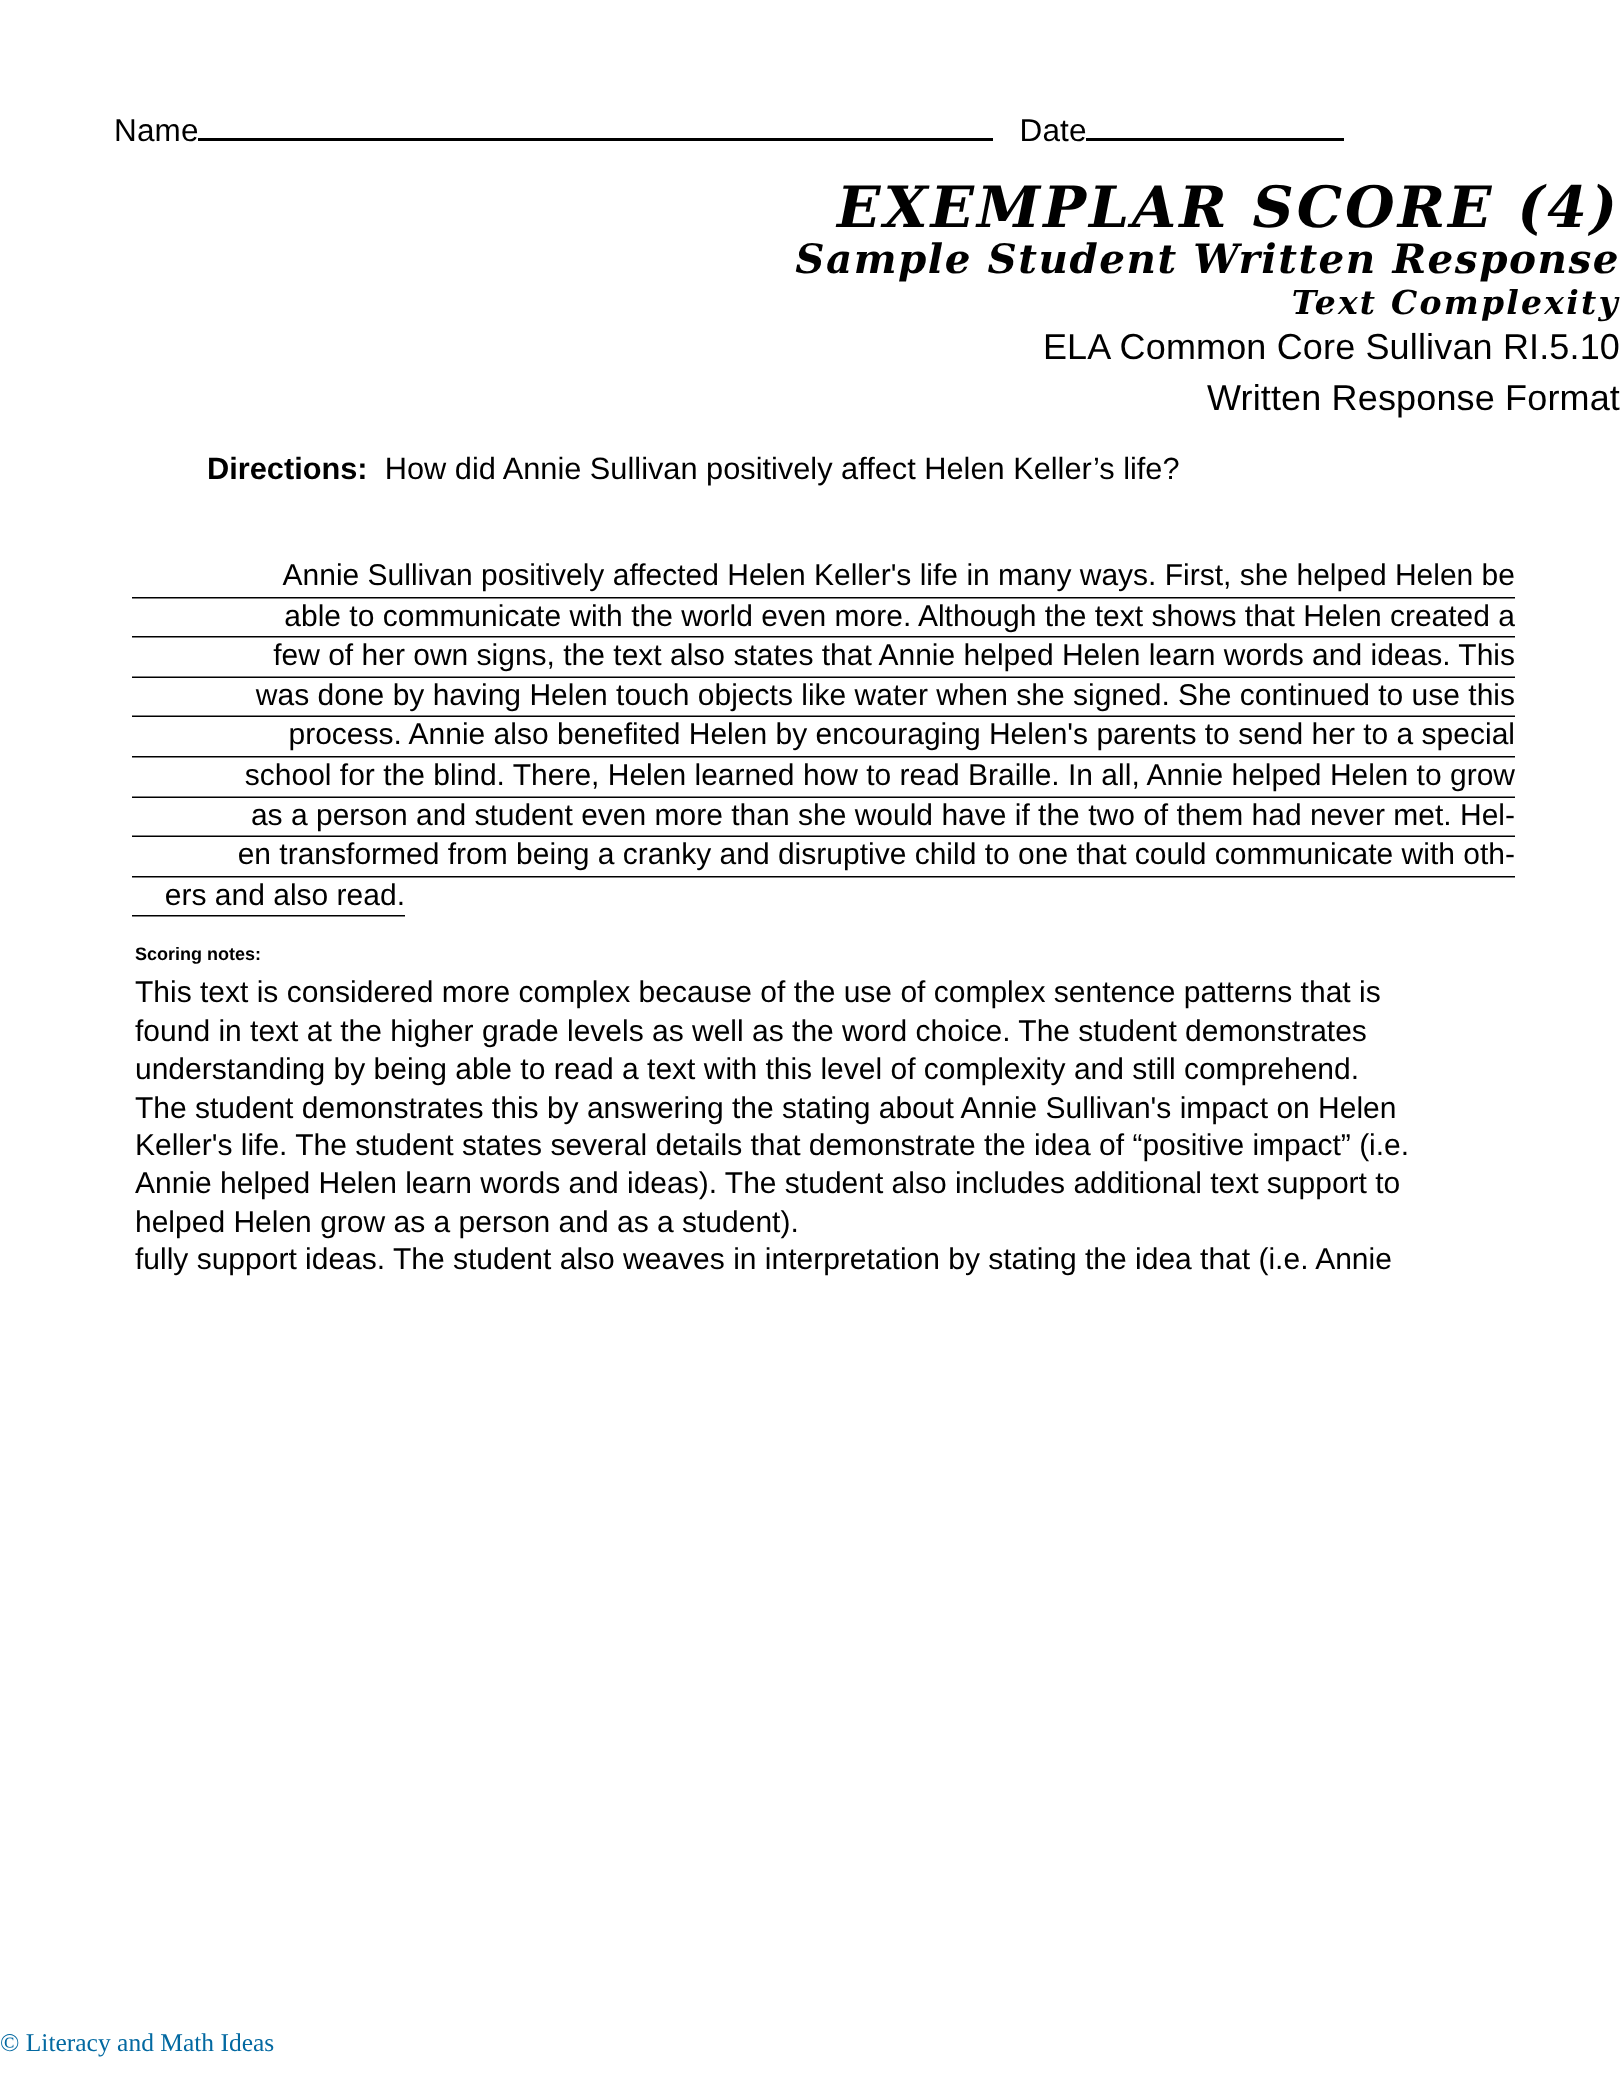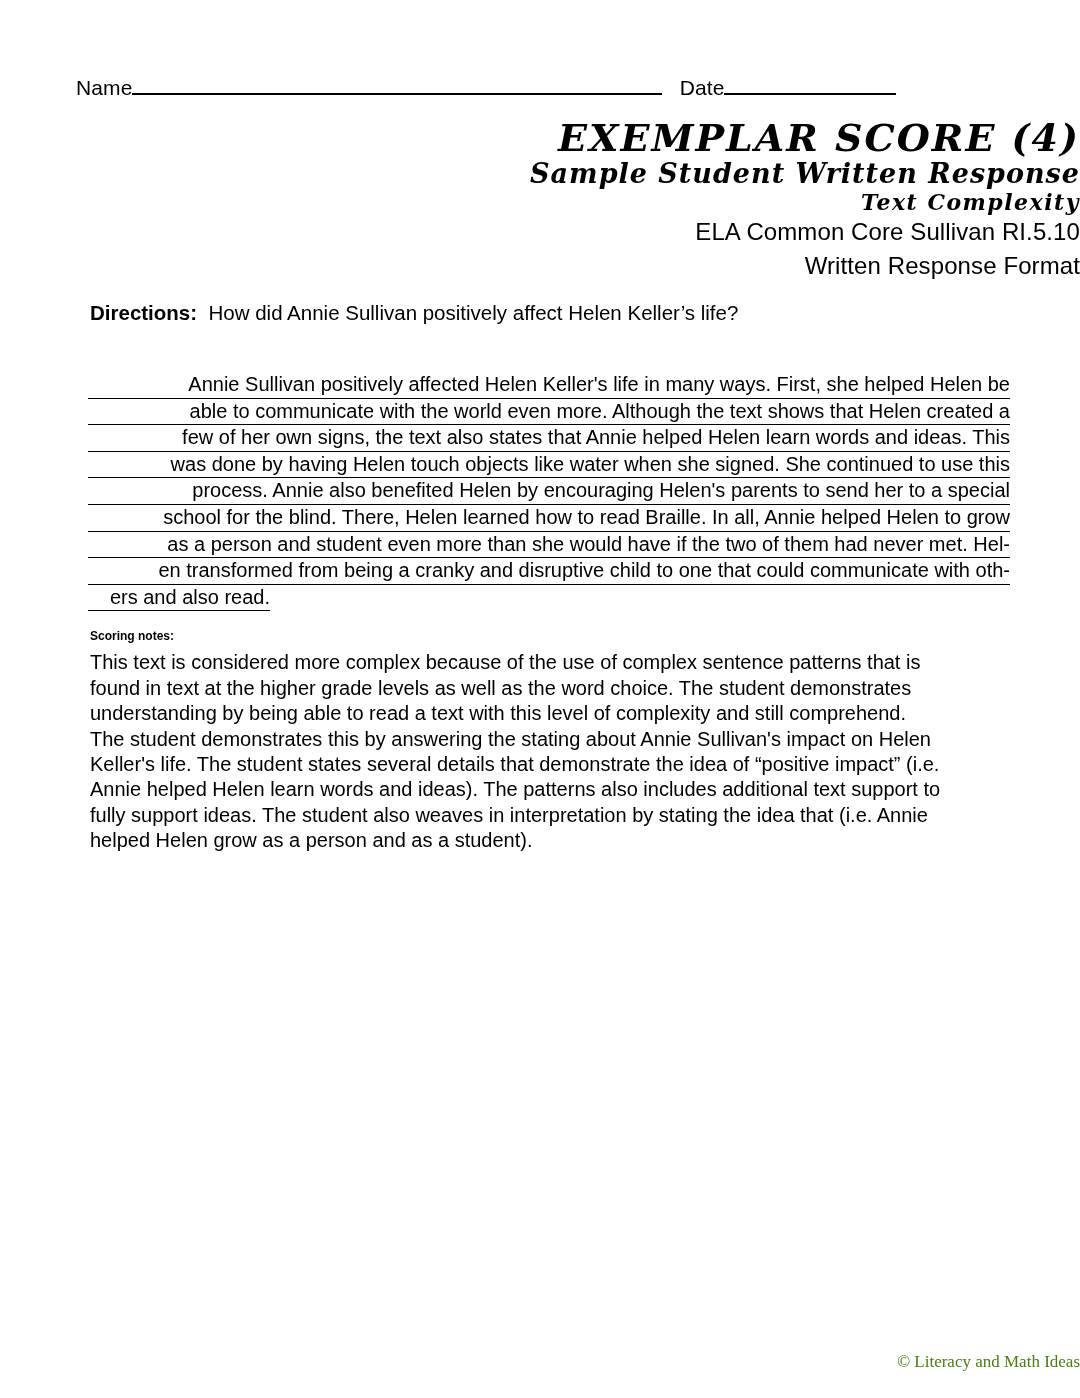--- a/index.html
+++ b/index.html
@@ -85,21 +85,21 @@
 
   
   .directions {
     position: absolute;
     left: 90px;
     top: 300px;
     width: 900px;
     font-size: 20.5px;
     line-height: 1.3;
   }
-  .directions b { font-weight: bold; }
+  .directions b { font-weight: bold; margin-left: 48px; }
 
   
   .response {
     position: absolute;
     left: 88px;
     top: 372px;
     width: 922px;
     font-size: 20px;
     line-height: 25.6px;
     text-align: right;
@@ -134,24 +134,24 @@
     display: block;
     white-space: nowrap;
   }
 
   
   .footer {
     position: absolute;
     left: 0;
     top: 1352px;
     width: 1080px;
-    text-align: right;
+    text-align: left;
     font-family: "Liberation Serif", serif;
     font-size: 17px;
-    color: #4d7c0f;
+    color: #0369a1;
   }
 </style>
 </head>
 <body>
 
 <div class="page">
 
   <div class="namedate-row">
     <span class="field-label">Name</span>
     <span class="rule rule-name"></span>
@@ -184,21 +184,21 @@
   </div>
 
   <div class="scoring">
     <div class="scoring-title">Scoring notes:</div>
     <div class="scoring-body">
       <span class="ln">This text is considered more complex because of the use of complex sentence patterns that is</span>
       <span class="ln">found in text at the higher grade levels as well as the word choice.  The student demonstrates</span>
       <span class="ln">understanding by being able to read a text with this level of complexity and still comprehend.</span>
       <span class="ln">The student demonstrates this by answering the stating about Annie Sullivan's impact on Helen</span>
       <span class="ln">Keller's life.  The student states several details that demonstrate the idea of “positive impact” (i.e.</span>
-      <span class="ln">Annie helped Helen learn words and ideas).  The patterns also includes additional text support to</span>
+      <span class="ln">Annie helped Helen learn words and ideas).  The student also includes additional text support to</span>
+      <span class="ln">helped Helen grow as a person and  as a student).</span>
       <span class="ln">fully support ideas.  The student also weaves in interpretation by stating the idea that (i.e. Annie</span>
-      <span class="ln">helped Helen grow as a person and  as a student).</span>
     </div>
   </div>
 
   <div class="footer">© Literacy and Math Ideas</div>
 
 </div>
 
 </body></html>

